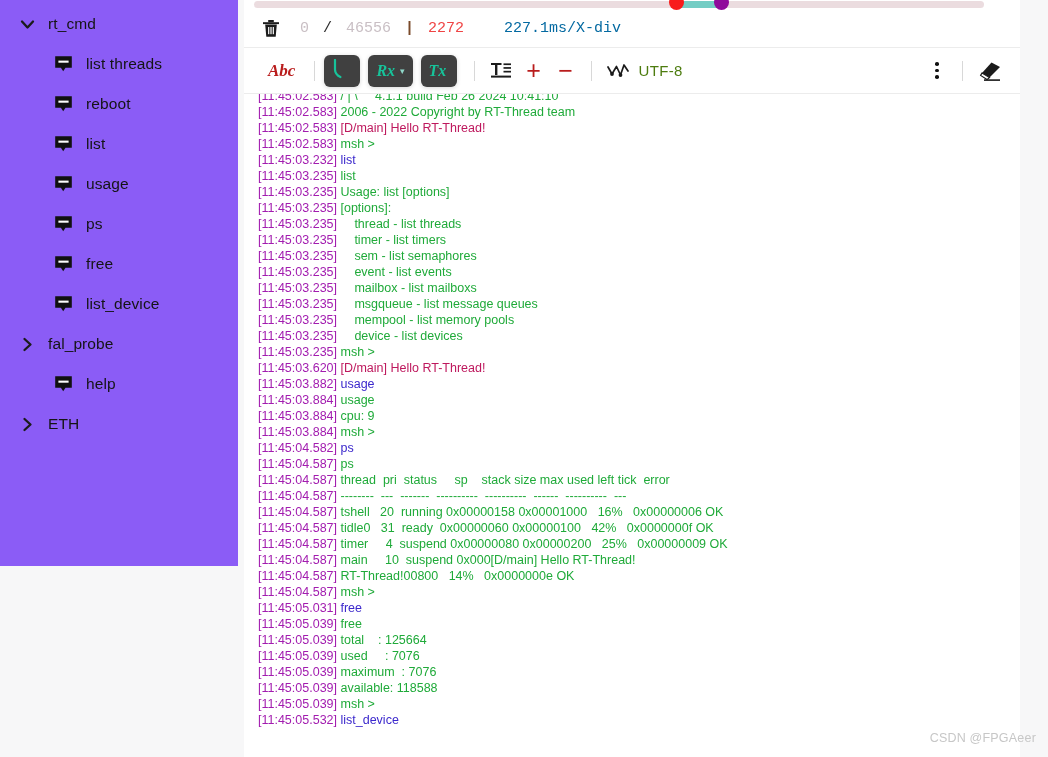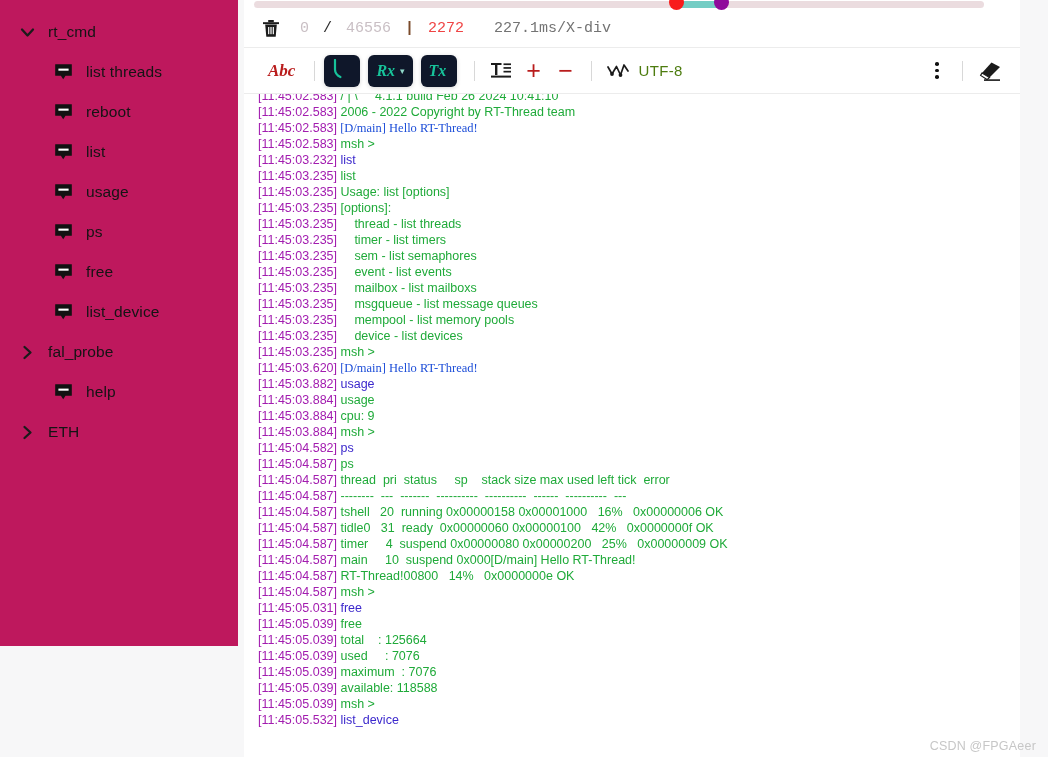--- a/index.html
+++ b/index.html
@@ -7,22 +7,22 @@
     width:1048px;height:757px;
     background:#f7f7f8;
     font-family:"Liberation Sans",sans-serif;
     overflow:hidden;
     position:relative;
   }
   #app{position:absolute;inset:0;display:flex;}
 
   
   .sidebar{
-    width:238px;height:646px;background:#be185d;
-    box-sizing:border-box;padding-top:12px;
+    width:238px;height:566px;background:#8b5cf6;
+    box-sizing:border-box;padding-top:4px;
     flex:0 0 238px;
     overflow:hidden;
   }
   .tree-node{
     display:flex;align-items:center;height:40px;
     cursor:default;user-select:none;
   }
   .tree-node.group{padding-left:14px;}
   .tree-node.leaf{padding-left:52px;}
   .twisty{
@@ -79,40 +79,40 @@
     border-bottom:1px solid #ececec;
   }
   .trash-btn{
     width:26px;height:26px;display:flex;align-items:center;justify-content:center;
     margin-right:16px;cursor:pointer;
   }
   .c-muted{color:#c9bfc4;}
   .c-sep{color:#2b2b2b;margin:0 14px;}
   .c-bar{color:#7a4a2a;margin:0 14px;font-weight:bold;}
   .c-teal{color:#ef4444;}
-  .c-blue{color:#737373;margin-left:30px;}
+  .c-blue{color:#0369a1;margin-left:40px;}
 
   
   .toolbar{
     height:46px;flex:0 0 46px;display:flex;align-items:center;
     padding:0 10px 0 14px;box-sizing:border-box;
     border-bottom:1px solid #ececec;
   }
   .tb-item{
     display:flex;align-items:center;justify-content:center;
     height:32px;min-width:32px;padding:0 6px;box-sizing:border-box;
     cursor:pointer;color:#b91c1c;
   }
   .tb-abc{
     font-style:italic;font-weight:bold;font-size:17px;
     font-family:"Liberation Serif",serif;padding:0 10px;
   }
   .tb-div{width:1px;height:20px;background:#d8d8d8;margin:0 9px;}
   .chip{
-    height:32px;min-width:36px;border-radius:6px;background:#0f172a;
+    height:32px;min-width:36px;border-radius:6px;background:#404040;
     box-shadow:0 1px 4px rgba(0,0,0,.16);
     display:flex;align-items:center;justify-content:space-between;
     color:#17c39a;font-size:16px;font-style:italic;font-weight:bold;
     font-family:"Liberation Serif",serif;margin-right:8px;cursor:pointer;
     padding:0 8px;box-sizing:border-box;
   }
   .chip .chev{
     display:inline-block;margin-left:5px;font-style:normal;
     font-weight:normal;font-size:9px;color:#8fd8c9;
   }
@@ -129,26 +129,26 @@
   .terminal{
     flex:1 1 auto;overflow:hidden;position:relative;
     background:#ffffff;padding-left:14px;padding-top:0;box-sizing:border-box;
   }
   .tline{
     height:16px;line-height:16px;white-space:pre;
     font-family:"Liberation Sans",sans-serif;font-size:12.5px;
   }
   .ts{color:#a21caf;}
   .g{color:#1faa39;}
-  .b{color:#1d4ed8;font-family:Liberation Serif, serif;}
+  .b{color:#be185d;}
   .cmd{color:#3b28cc;}
   .first-clip{margin-top:-6px;}
 
   .watermark{
-    position:absolute;right:12px;bottom:4px;
+    position:absolute;right:12px;bottom:12px;
     color:#c7c7c7;font-size:12.5px;letter-spacing:.2px;
   }
 </style>
 </head>
 <body>
 
 <div id="app">
 
   <div class="sidebar">
     <div id="tree-container">

